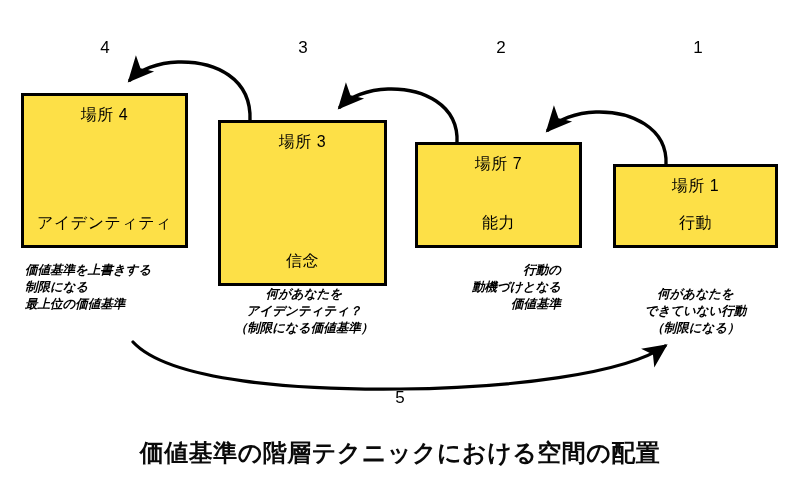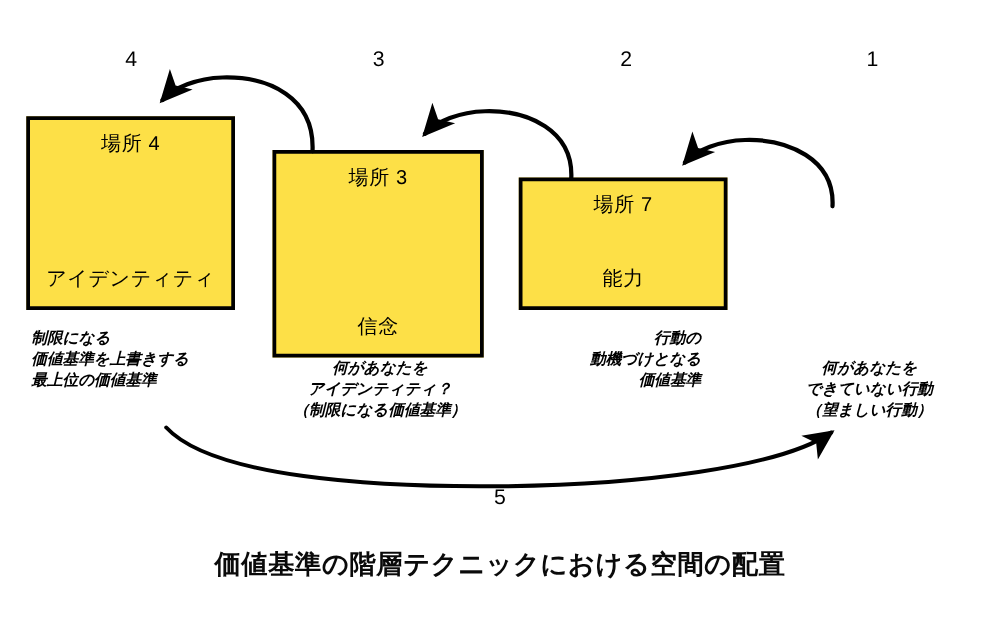--- a/index.html
+++ b/index.html
@@ -84,21 +84,21 @@
     width: 40px;
   }
 
   
   #figure-title {
     position: absolute;
     left: 0;
     top: 437px;
     width: 800px;
     text-align: center;
-    font-size: 21px;
+    font-size: 24px;
     font-weight: 700;
     letter-spacing: 0.5px;
     color: #0a0a0a;
   }
 </style>
 </head>
 <body>
 
 <div id="stage">
 
@@ -115,43 +115,47 @@
   <div class="level-box" style="left:218px; top:120px; width:169px; height:166px;">
     <div class="box-title">場所 3</div>
     <div class="box-term">信念</div>
   </div>
 
   <div class="level-box" style="left:415px; top:142px; width:167px; height:106px;">
     <div class="box-title">場所 7</div>
     <div class="box-term">能力</div>
   </div>
 
+  <div class="level-box" style="left:613px; top:164px; width:165px; height:84px;">
+    <div class="box-title">場所 1</div>
+    <div class="box-term">行動</div>
+  </div>
 
   <div class="caption lft" style="left:25px; top:262px;">
+    <div>価値基準を上書きする</div>
     <div>制限になる</div>
-    <div>価値基準を上書きする</div>
     <div>最上位の価値基準</div>
   </div>
 
   <div class="caption ctr" style="left:218px; top:262px; width:172px;">
     <div>何があなたを</div>
     <div>アイデンティティ？</div>
     <div>（制限になる価値基準）</div>
   </div>
 
   <div class="caption lft" style="left:472px; top:262px;text-align:right;">
     <div>行動の</div>
     <div>動機づけとなる</div>
     <div>価値基準</div>
   </div>
 
   <div class="caption ctr" style="left:608px; top:262px; width:175px;">
     <div>何があなたを</div>
     <div>できていない行動</div>
-    <div>（望ましい行動）</div>
+    <div>（制限になる）</div>
   </div>
 
   <svg id="arrows" viewBox="0 0 800 500">
     <defs>
       <marker id="ahead" markerWidth="9" markerHeight="9" refX="7" refY="4.2" orient="auto" markerUnits="strokeWidth">
         <path d="M0.4,0.6 L8,4.2 L0.4,7.8 L2.4,4.2 Z" fill="#000000"></path>
       </marker>
     </defs>
 
     <path d="M 250,121 C 252,78 215,61 178,62 C 158,62.5 139,70 130,80" fill="none" stroke="#000000" stroke-width="3.4" stroke-linecap="round" marker-end="url(#ahead)"></path>

